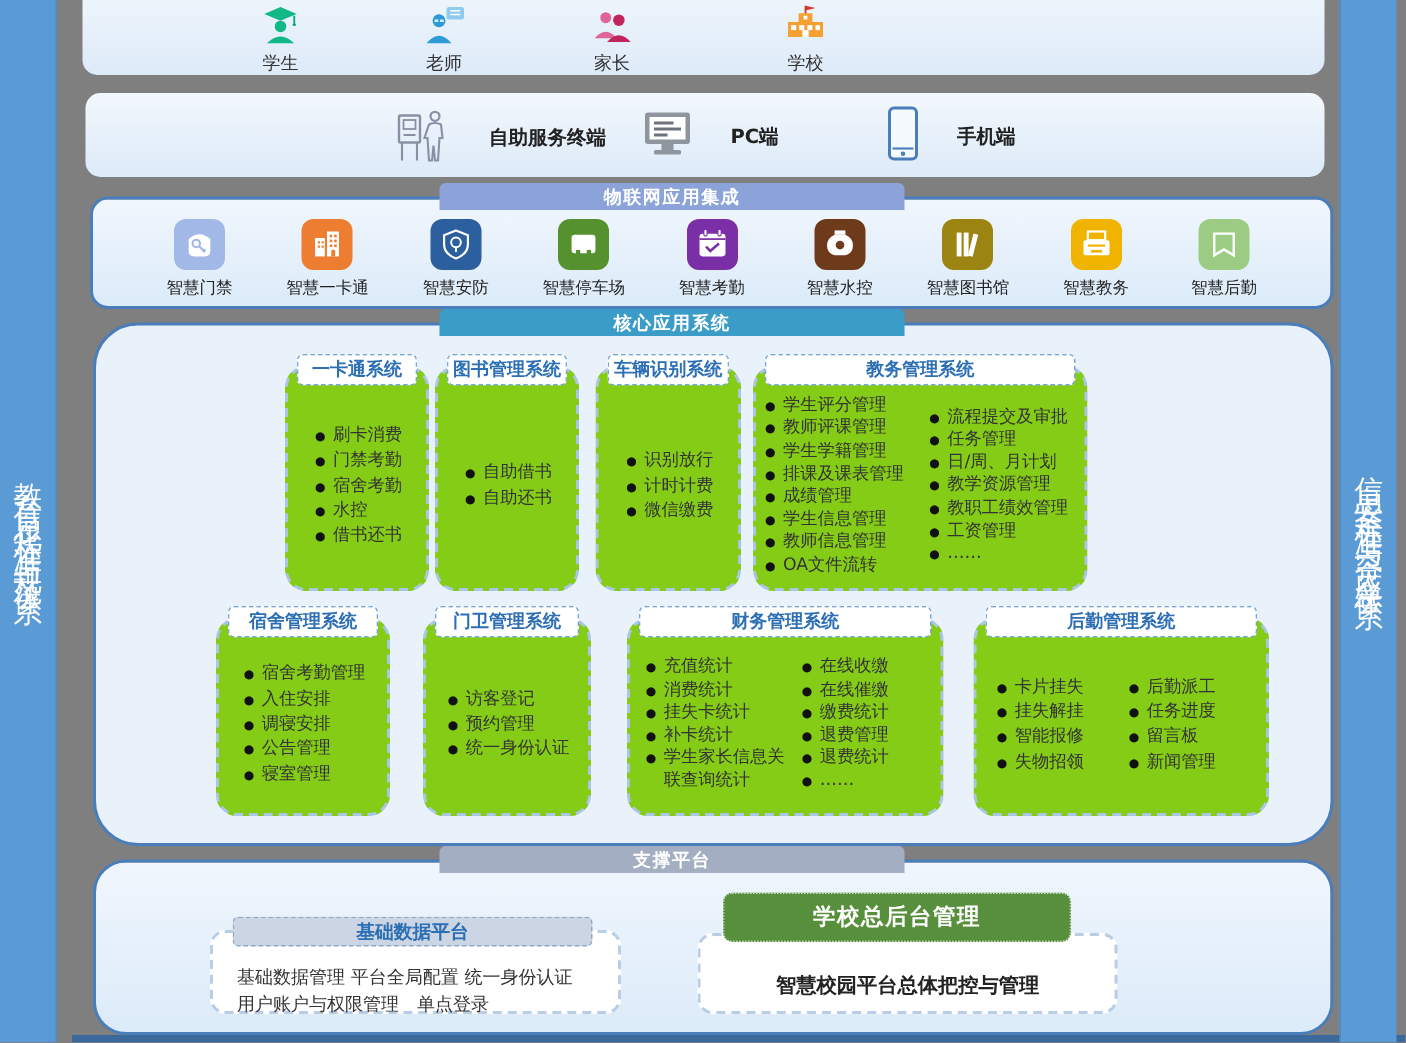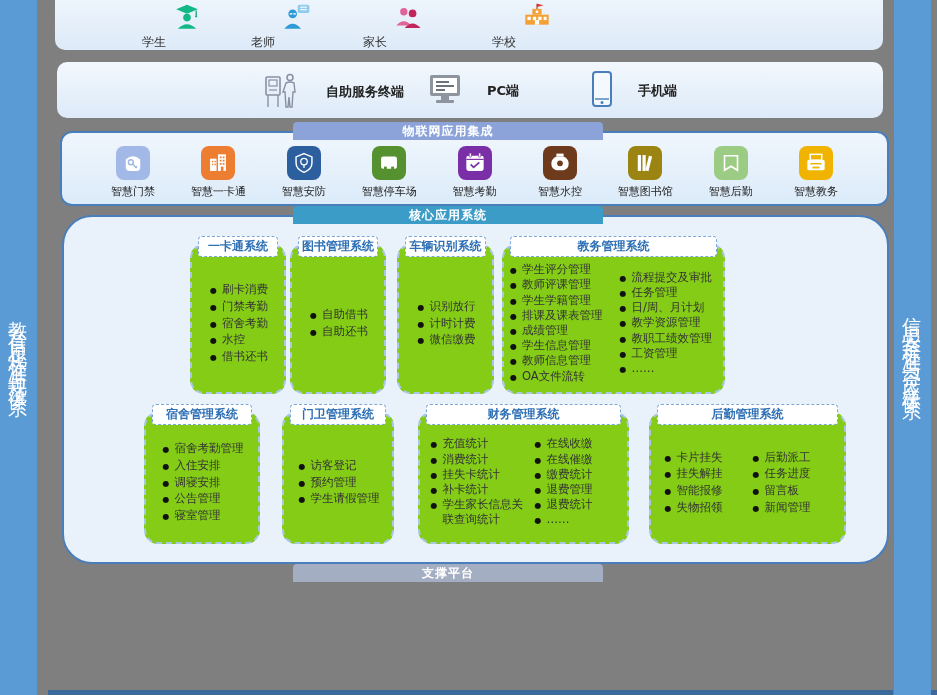--- a/index.html
+++ b/index.html
@@ -13,21 +13,21 @@
   .vtext{writing-mode:vertical-rl;text-orientation:upright;color:#fff;font-size:19px;
          letter-spacing:7px;font-weight:500;}
   
   .band{position:absolute;background:linear-gradient(180deg,#f2f8fd 0%,#ddeaf8 100%);
         border-radius:10px;}
   .band.bordered{border:2px solid #4a7ebb;background:linear-gradient(180deg,#f0f6fd 0%,#dcebf9 100%);}
   .banner{position:absolute;left:293px;width:310px;height:18px;z-index:3;color:#fff;
           font-size:12px;font-weight:bold;display:flex;align-items:center;justify-content:center;
           border-radius:4px 4px 0 0;letter-spacing:1px;}
   
-  .user-cell{position:absolute;width:90px;text-align:left;}
+  .user-cell{position:absolute;width:90px;text-align:center;}
   .user-cell svg{display:block;margin:0 auto;}
   .user-label{font-size:12px;color:#333;margin-top:1px;}
   
   .term-cell{position:absolute;display:flex;align-items:center;gap:24px;}
   .term-label{font-size:13px;font-weight:600;color:#222;}
   
   .iot-row{position:absolute;left:30px;right:30px;top:13px;display:flex;justify-content:space-between;}
   .iot-cell{width:82px;text-align:center;}
   .iot-tile{width:34px;height:34px;border-radius:8px;margin:0 auto;display:flex;
             align-items:center;justify-content:center;}
@@ -256,40 +256,40 @@
           <svg width="26" height="26" viewBox="0 0 36 36">
             <rect x="8" y="7" width="4.5" height="22" fill="#fff"></rect>
             <rect x="14.5" y="7" width="4.5" height="22" fill="#fff"></rect>
             <rect x="21" y="8" width="4.5" height="21" fill="#fff" transform="rotate(14 23 18)"></rect>
           </svg>
         </div>
         <div class="iot-label">智慧图书馆</div>
       </div>
 
       <div class="iot-cell">
-        <div class="iot-tile" style="background: rgb(156, 204, 132);">
-          <svg width="26" height="26" viewBox="0 0 36 36">
-            <path d="M9,8 h18 v20 l-9,-5.5 l-9,5.5 z" fill="none" stroke="#fff" stroke-width="2.2"></path>
-          </svg>
-        </div>
-        <div class="iot-label">智慧后勤</div>
-      </div>
-
-      <div class="iot-cell">
         <div class="iot-tile" style="background: rgb(240, 180, 0);">
           <svg width="26" height="26" viewBox="0 0 36 36">
             <rect x="10" y="6" width="16" height="8" fill="none" stroke="#fff" stroke-width="2"></rect>
             <rect x="6" y="14" width="24" height="14" rx="2" fill="#fff"></rect>
             <line x1="10" y1="19" x2="26" y2="19" stroke="#f0b400" stroke-width="2"></line>
             <rect x="13" y="23" width="10" height="2.5" fill="#f0b400"></rect>
           </svg>
         </div>
         <div class="iot-label">智慧教务</div>
       </div>
 
+      <div class="iot-cell">
+        <div class="iot-tile" style="background: rgb(156, 204, 132);">
+          <svg width="26" height="26" viewBox="0 0 36 36">
+            <path d="M9,8 h18 v20 l-9,-5.5 l-9,5.5 z" fill="none" stroke="#fff" stroke-width="2.2"></path>
+          </svg>
+        </div>
+        <div class="iot-label">智慧后勤</div>
+      </div>
+
     </div>
   </div>
 
   <div class="banner" style="top:206px;background:#3b9cc7">核心应用系统</div>
   <div class="band bordered" style="left:62px;top:215px;width:823px;height:345px;border-radius:30px;background:#e9f1fb">
 
     <div class="sys-box" style="left:126px;top:27px;width:92px;height:146px">
       <div class="sys-pill">一卡通系统</div>
       <div class="sys-cols">
           <div class="sys-col">
@@ -454,21 +454,21 @@
             <div class="li">
               <span class="b">●</span>
               <span class="t">访客登记</span>
             </div>
             <div class="li">
               <span class="b">●</span>
               <span class="t">预约管理</span>
             </div>
             <div class="li">
               <span class="b">●</span>
-              <span class="t">学生请假管理</span>
+              <span class="t">统一身份认证</span>
             </div>
           </div>
         </div>
     </div>
     <div class="sys-box compact" style="left:354px;top:195px;width:207px;height:128px">
       <div class="sys-pill">财务管理系统</div>
       <div class="sys-cols">
         <div class="sys-col" style="width:98px">
             <div class="li">
               <span class="b">●</span>
@@ -556,15 +556,28 @@
             <div class="li">
               <span class="b">●</span>
               <span class="t">新闻管理</span>
             </div>
           </div>
       </div>
     </div>
   </div>
 
   <div class="banner" style="top:564px;background:#a3aec2">支撑平台</div>
+  <div class="band bordered" style="left:62px;top:573px;width:823px;height:113px;border-radius:22px">
+    <div class="sup-pill" style="left:91px;top:36px;width:238px;height:18px">基础数据平台</div>
+    <div class="sup-box" style="left:76px;top:45px;width:274px;height:56px">
+      <div class="base-lines">
+        <div>基础数据管理 平台全局配置 统一身份认证</div>
+        <div>用户账户与权限管理　单点登录</div>
+      </div>
+    </div>
+    <div class="sup-box" style="left:401px;top:47px;width:280px;height:54px">
+      <div class="admin-text">智慧校园平台总体把控与管理</div>
+    </div>
+    <div class="sup-green" style="left:418px;top:20px;width:230px;height:31px">学校总后台管理</div>
+  </div>
 
   <div class="bottom-line"></div>
 </div>
 
 </body></html>

